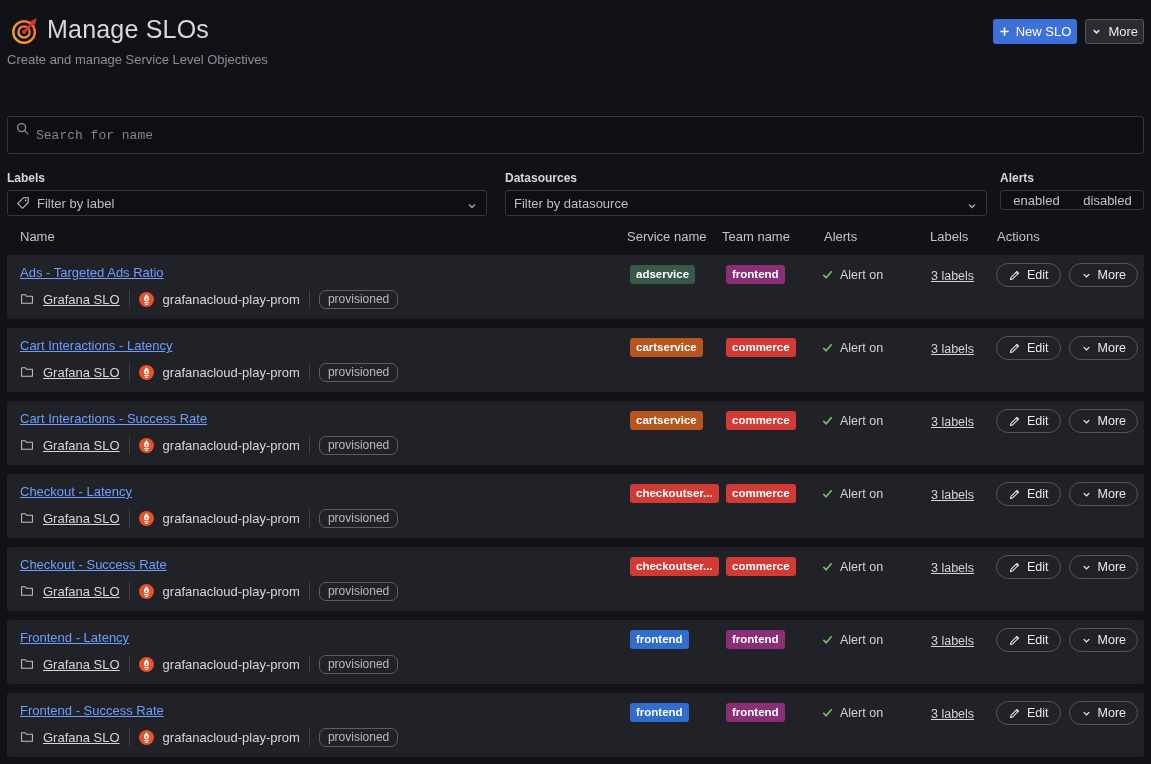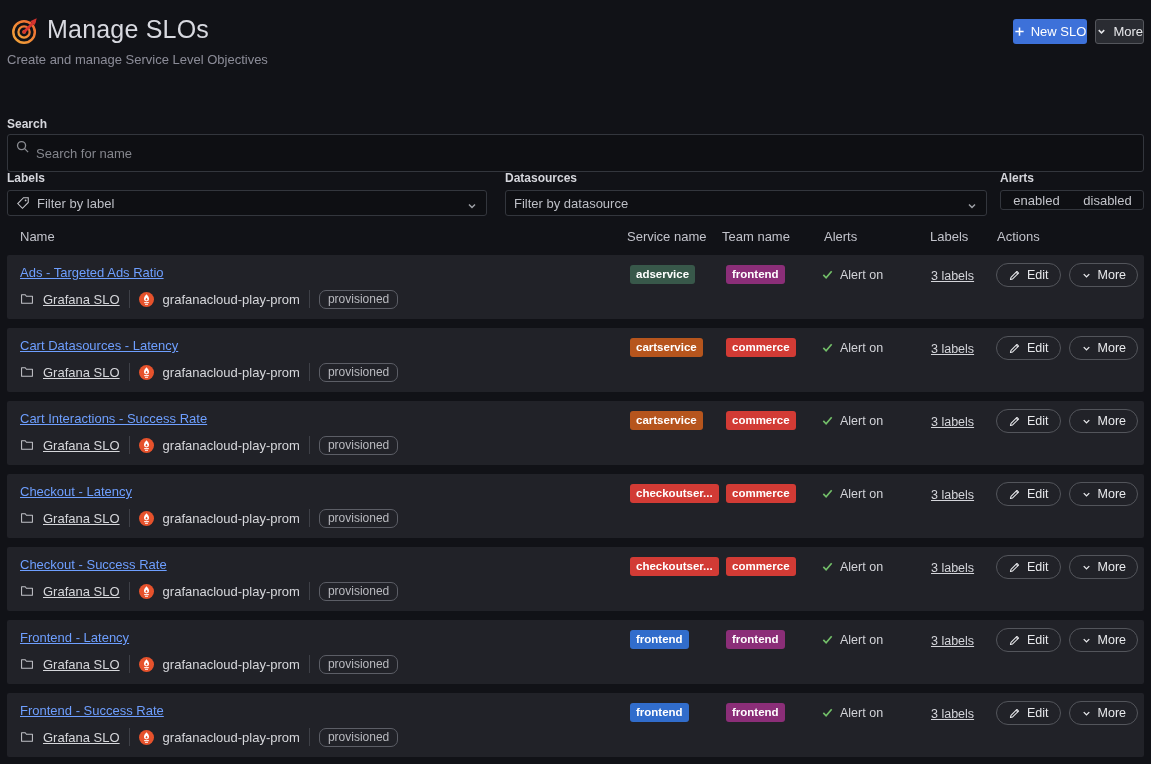--- a/index.html
+++ b/index.html
@@ -5,29 +5,29 @@
   * { box-sizing: border-box; margin: 0; padding: 0; }
   html,body { background:#0b0c0f; }
   body { font-family:"Liberation Sans", sans-serif; }
   .page { position:relative; width:1151px; height:764px; background:#111217; overflow:hidden; color:#d5d6db; }
 
   
   .logo { position:absolute; left:10px; top:16px; width:30px; height:30px; }
   .page-title { position:absolute; left:47px; top:15px; font-size:25px; font-weight:500; color:#d8d9e0; letter-spacing:.2px; }
   .page-subtitle { position:absolute; left:7px; top:52px; font-size:13px; color:rgba(204,204,220,.65); }
   .header-actions { position:absolute; right:7px; top:19px; display:flex; gap:8px; }
-  .btn { display:inline-flex; align-items:center; gap:6px; height:25px; padding:0 0; border-radius:3px; font-size:13px; font-weight:500; border:1px solid transparent; cursor:pointer; font-family:inherit; }
+  .btn { display:inline-flex; align-items:center; gap:6px; height:25px; padding:0 5px; border-radius:3px; font-size:13px; font-weight:500; border:1px solid transparent; cursor:pointer; font-family:inherit; }
   .btn-primary { background:#3d71d9; color:#ffffff; }
   .btn-secondary { background:#2a2c32; color:#e6e7ea; border-color:#54565c; }
   .btn svg { flex:none; }
 
   
   .field-label { position:absolute; font-size:12px; font-weight:600; color:#d5d6dc; }
   .search-label { left:7px; top:117px; }
-  .search-box { position:absolute; left:7px; right:7px; top:134px; height:38px; }
+  .search-box { position:absolute; left:7px; right:7px; top:116px; height:38px;font-family:Liberation Mono, monospace; }
   .search-box input { width:100%; height:100%; background:#0e0f13; border:1px solid #33363d; border-radius:3px; color:#d5d6db; font-size:13px; padding:0 8px 0 28px; font-family:inherit; outline:none; }
   .search-box input::placeholder { color:#84868d; }
   .search-box .icon-left { position:absolute; left:8px; top:5px; }
 
   .filter-field { position:absolute; top:171px; }
   .filter-field .flabel { font-size:12px; font-weight:600; color:#d5d6dc; display:block; margin-bottom:5px; }
   .select { position:relative; height:26px; background:#0e0f13; border:1px solid #33363d; border-radius:3px; display:flex; align-items:center; gap:7px; padding:0 26px 0 8px; cursor:pointer; }
   .select .ph { font-size:13px; color:#bdbfc6; }
   .select .chev { position:absolute; right:8px; top:7px; color:#9fa1a7; }
   .radio-group { display:flex; height:20px; background:#0e0f13; border:1px solid #33363d; border-radius:3px; overflow:hidden; }
@@ -200,21 +200,21 @@
         <svg width="11" height="11" viewBox="0 0 12 12" fill="none" stroke="#e8e9ec" stroke-width="1.5">
               <path d="M3 4.5l3 3 3-3"></path>
             </svg>
         <span>More</span>
       </button>
     </div>
   </div>
 
   <div class="slo-row">
     <div class="row-main">
-      <a class="slo-name">Cart Datasources - Latency</a>
+      <a class="slo-name">Cart Interactions - Latency</a>
       <div class="row-meta">
         <span class="icon">
           <svg width="14" height="14" viewBox="0 0 16 16" fill="none" stroke="#c0c1c6" stroke-width="1.2">
                 <path d="M1.8 12.9V3.1h4.2l1.3 1.7h6.9v8.1z" stroke-linejoin="round"></path>
               </svg>
         </span>
         <a class="folder-link">Grafana SLO</a>
         <span class="vdiv"></span>
         <span class="icon">
           <svg width="15" height="15" viewBox="0 0 16 16">

